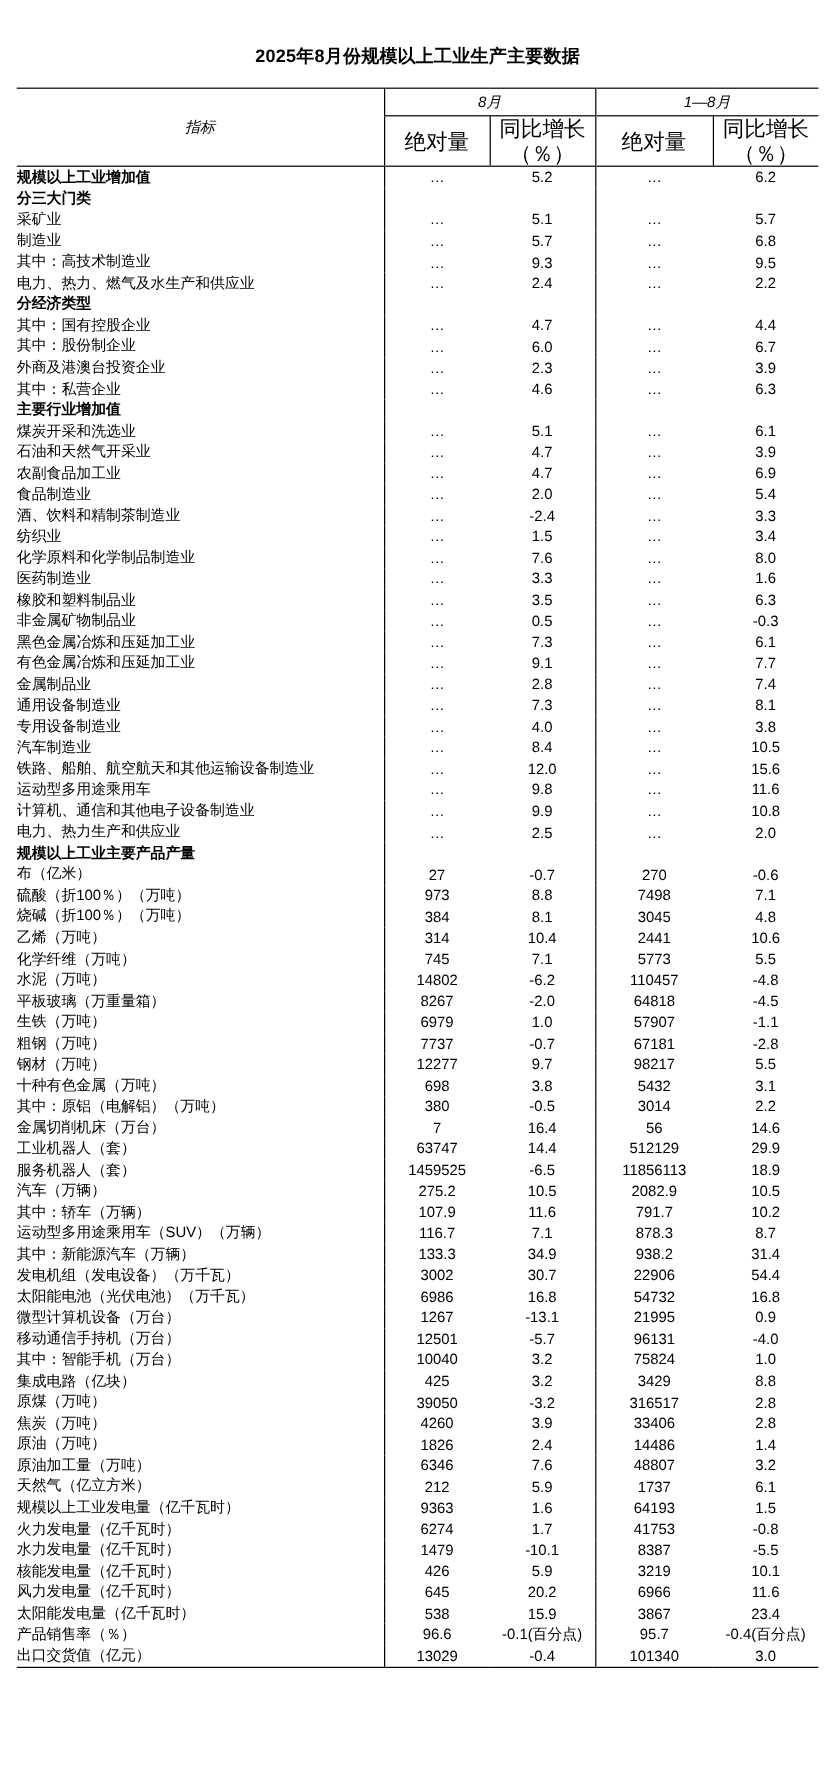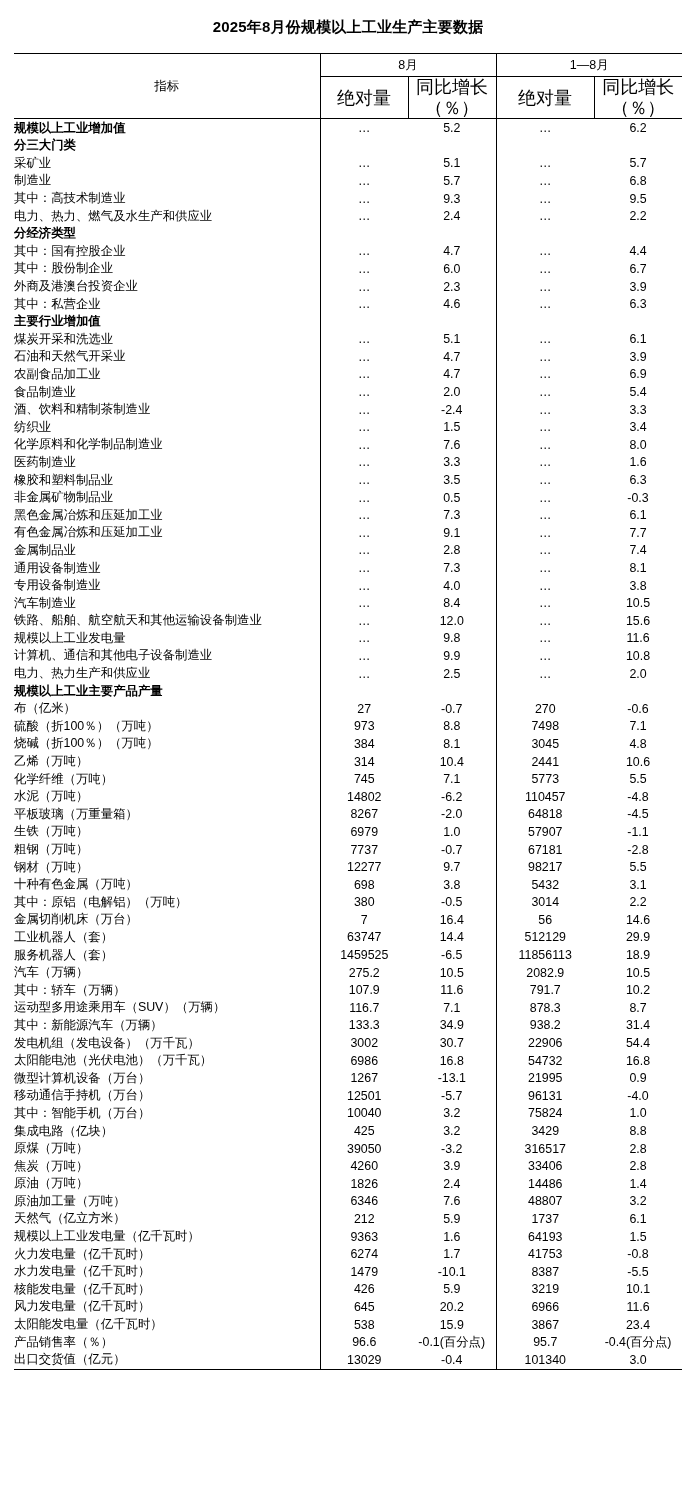--- a/index.html
+++ b/index.html
@@ -16,38 +16,40 @@
     width: 696px;
     box-sizing: border-box;
     padding: 0 14px;
   }
   .doc-title {
     text-align: center;
     font-size: 15px;
     font-weight: bold;
     padding: 18px 0 16px 0;
     letter-spacing: 0.2px;
+    margin-top: 20px;
   }
   table.main {
     width: 668px;
     border-collapse: collapse;
     font-size: 12px;
     table-layout: fixed;
   }
   table.main td, table.main th {
     padding: 0;
     vertical-align: middle;
   }
   
   .hdr-top td {
     border-top: 1.6px solid #000;
     border-bottom: 1px solid #000;
     text-align: center;
     font-size: 12.5px;
     height: 22px;
+    font-style: italic;
   }
   .hdr-bot td {
     border-bottom: 1.6px solid #000;
     text-align: center;
     font-size: 18px;
     height: 34px;
   }
   .vline-l { border-left: 1px solid #000; }
   .idx-cell {
     border-top: 1.6px solid #000;
@@ -319,21 +321,21 @@
           <td class="num">10.5</td>
         </tr>
         <tr class="row">
           <td class="label ind1">铁路、船舶、航空航天和其他运输设备制造业</td>
           <td class="num sep">…</td>
           <td class="num">12.0</td>
           <td class="num sep">…</td>
           <td class="num">15.6</td>
         </tr>
         <tr class="row">
-          <td class="label ind1">规模以上工业发电量</td>
+          <td class="label ind1">运动型多用途乘用车</td>
           <td class="num sep">…</td>
           <td class="num">9.8</td>
           <td class="num sep">…</td>
           <td class="num">11.6</td>
         </tr>
         <tr class="row">
           <td class="label ind1">计算机、通信和其他电子设备制造业</td>
           <td class="num sep">…</td>
           <td class="num">9.9</td>
           <td class="num sep">…</td>

